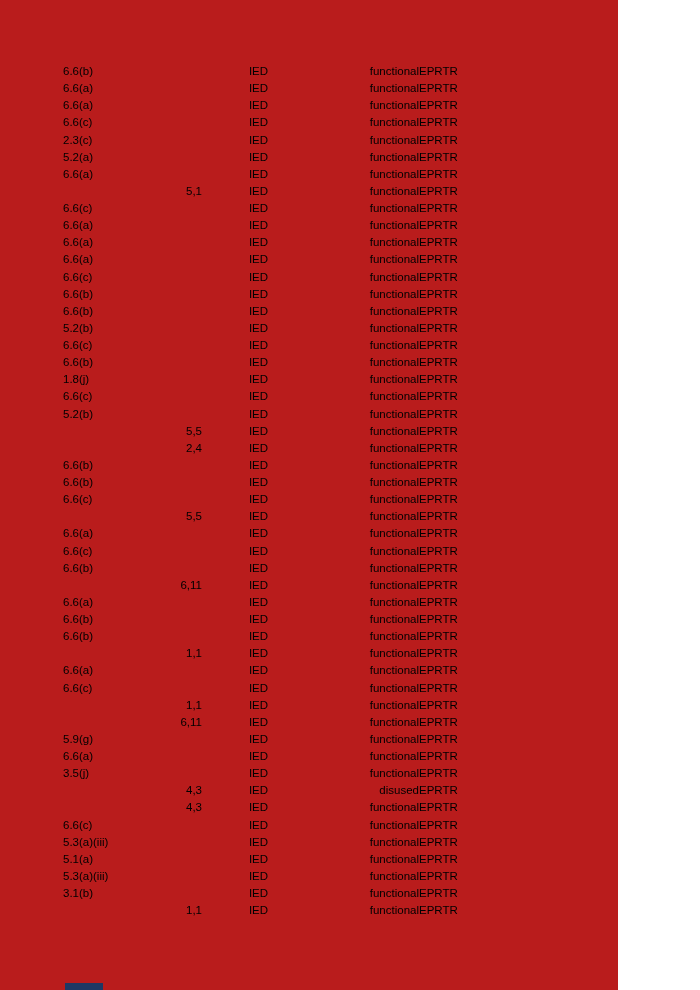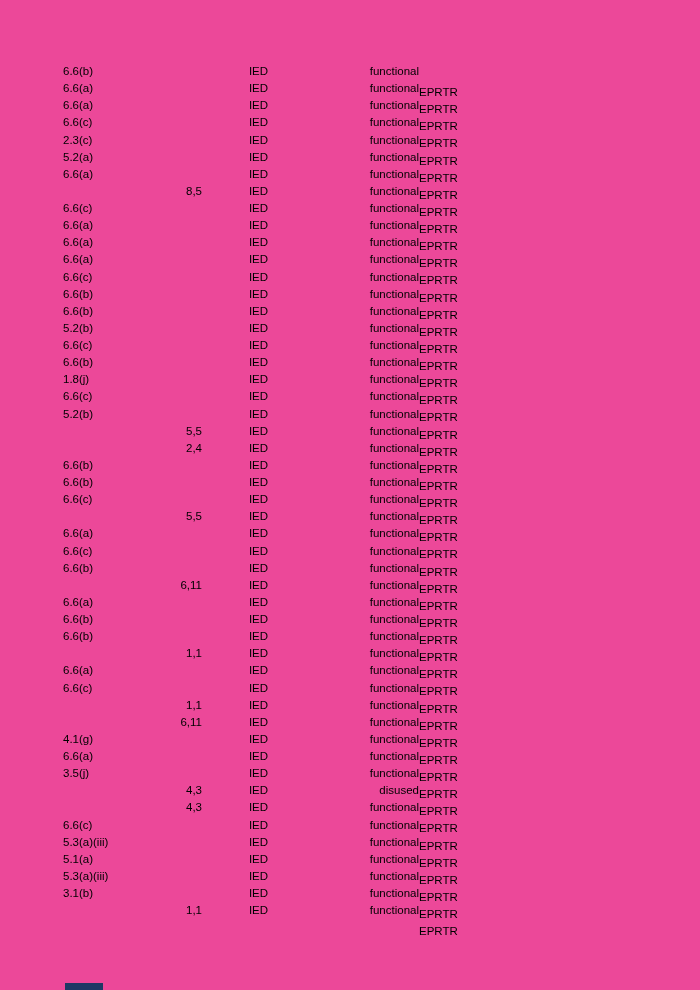--- a/index.html
+++ b/index.html
@@ -6,23 +6,23 @@
     margin: 0;
     padding: 0;
     width: 700px;
     height: 990px;
     background: #ffffff;
     font-family: "Liberation Sans", "DejaVu Sans", sans-serif;
     overflow: hidden;
   }
   .page {
     position: relative;
-    width: 700px;
+    width: 618px;
     height: 990px;
-    background: #ec4899;
+    background: #b91c1c;
   }
   .sheet {
     position: absolute;
     top: 63px;
     left: 63px;
     width: 500px;
   }
   .trow {
     display: grid;
     grid-template-columns: 139px 109px 108px 80px;
@@ -35,21 +35,21 @@
   .cell { overflow: visible; }
   .c1 {
     display: flex;
     justify-content: space-between;
     align-items: baseline;
   }
   .c1 .code { text-align: left; }
   .c1 .num  { text-align: right; }
   .c2 { padding-left: 4px; text-align: center; }
   .c3 { text-align: right; }
-  .c4 { text-align: left; margin-top: 21px; }
+  .c4 { text-align: left; }
   .bottom-mark {
     position: absolute;
     left: 65px;
     top: 983px;
     width: 38px;
     height: 7px;
   }
 </style>
 </head>
 <body style="background: rgb(255, 255, 255);">
@@ -117,21 +117,21 @@
         <span class="code">6.6(a)</span>
         <span class="num"></span>
       </div>
       <div class="cell c2">IED</div>
       <div class="cell c3">functional</div>
       <div class="cell c4">EPRTR</div>
     </div>
       <div class="trow">
       <div class="cell c1">
         <span class="code"></span>
-        <span class="num">8,5</span>
+        <span class="num">5,1</span>
       </div>
       <div class="cell c2">IED</div>
       <div class="cell c3">functional</div>
       <div class="cell c4">EPRTR</div>
     </div>
       <div class="trow">
       <div class="cell c1">
         <span class="code">6.6(c)</span>
         <span class="num"></span>
       </div>
@@ -404,21 +404,21 @@
       <div class="cell c1">
         <span class="code"></span>
         <span class="num">6,11</span>
       </div>
       <div class="cell c2">IED</div>
       <div class="cell c3">functional</div>
       <div class="cell c4">EPRTR</div>
     </div>
       <div class="trow">
       <div class="cell c1">
-        <span class="code">4.1(g)</span>
+        <span class="code">5.9(g)</span>
         <span class="num"></span>
       </div>
       <div class="cell c2">IED</div>
       <div class="cell c3">functional</div>
       <div class="cell c4">EPRTR</div>
     </div>
       <div class="trow">
       <div class="cell c1">
         <span class="code">6.6(a)</span>
         <span class="num"></span>

